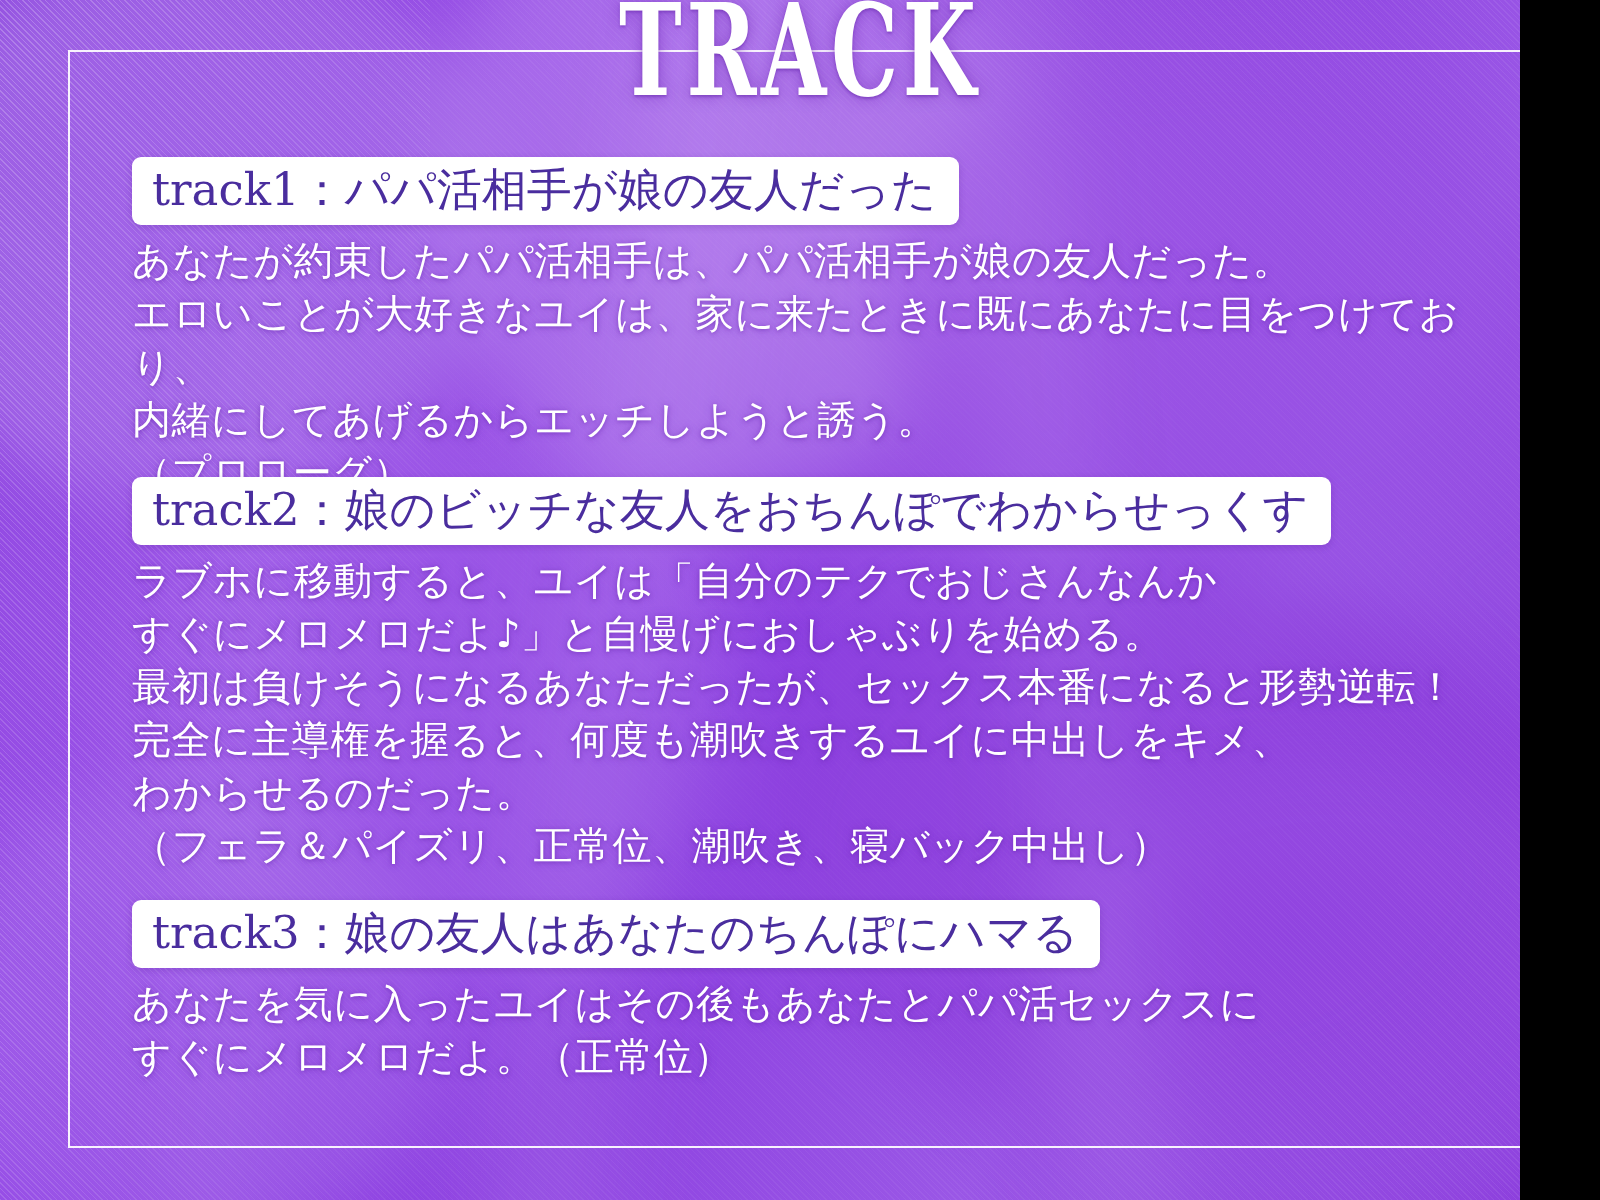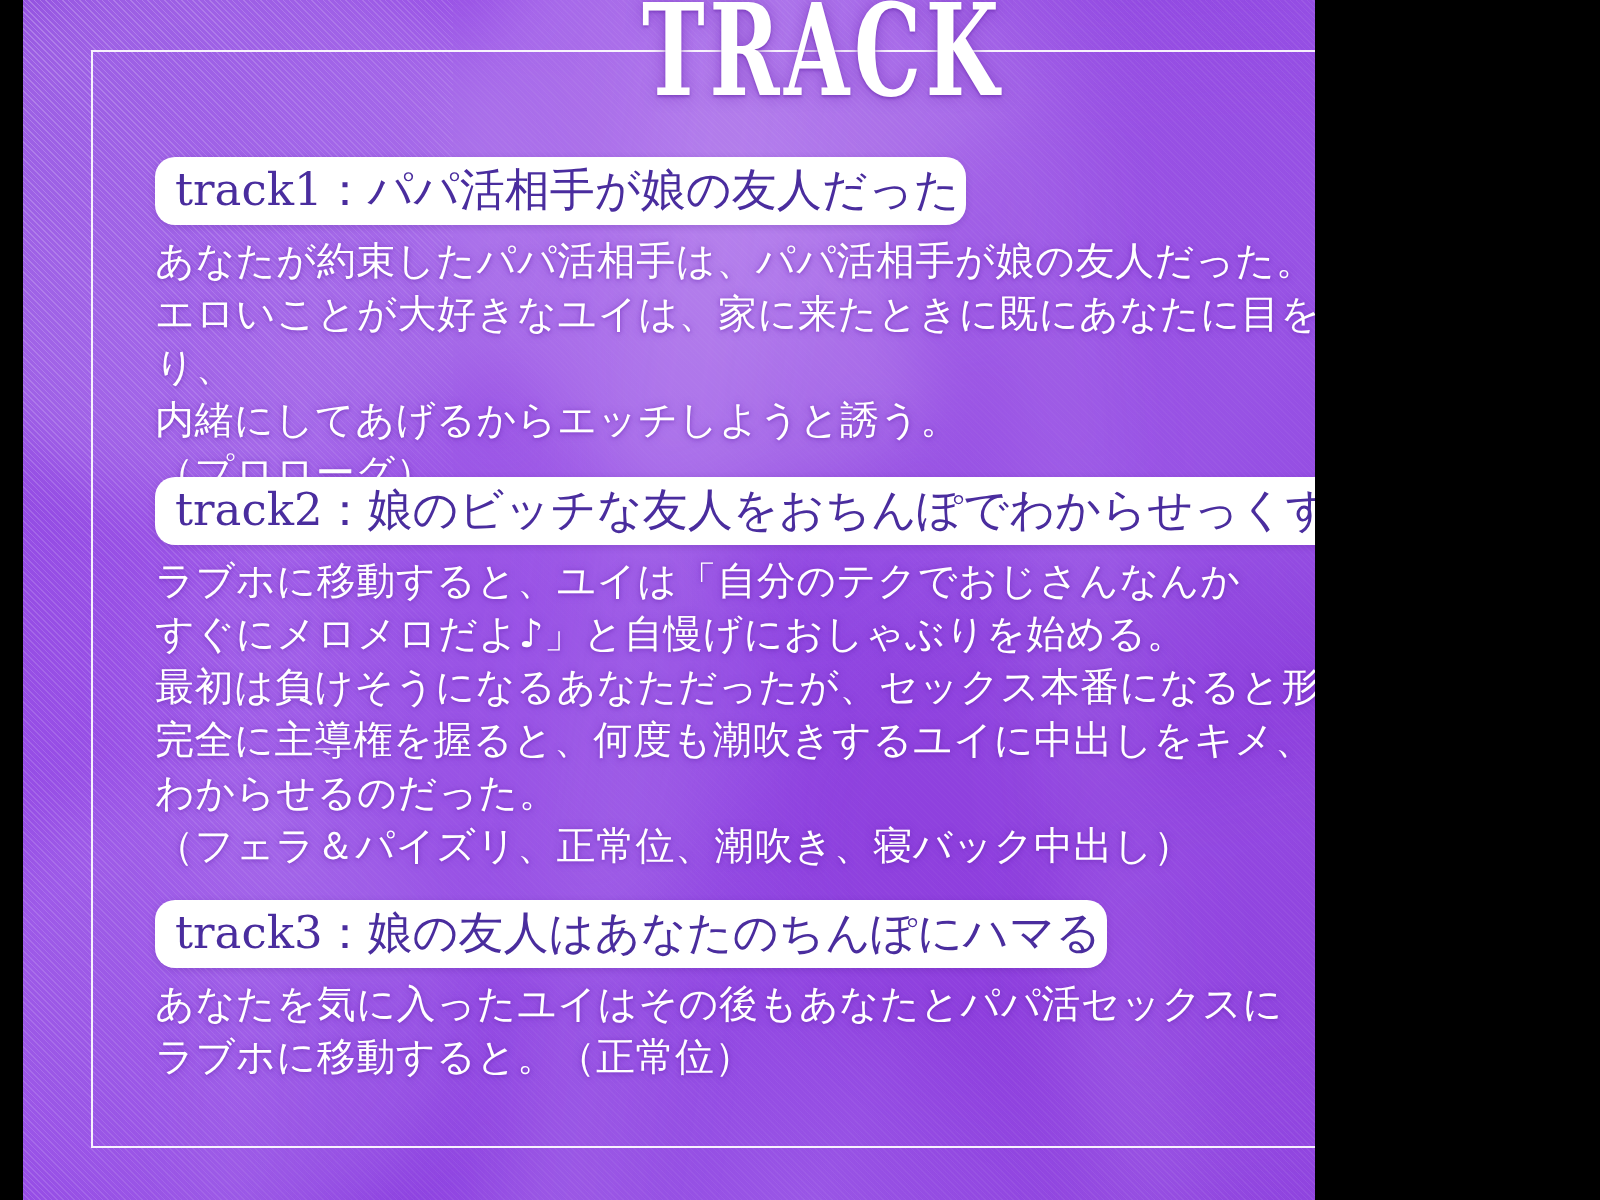--- a/index.html
+++ b/index.html
@@ -4,26 +4,25 @@
 <title>TRACK</title>
 <style>
   html, body {
     margin: 0;
     padding: 0;
     background: #000;
   }
 
   #stage {
     position: relative;
-    width: 1292px;
+    width: 1520px;
     height: 1200px;
     overflow: hidden;
     font-family: "DejaVu Serif", "Liberation Serif", serif;
     background: #8a3ee0;
-    margin-left: 23px;
   }
 
   
   .bg-base {
     position: absolute;
     inset: 0;
     background:
       radial-gradient(ellipse 900px 700px at 58% 18%, #a96ae8 0%, rgba(169,106,232,0) 62%),
       radial-gradient(ellipse 700px 900px at 18% 55%, #9b55e6 0%, rgba(155,85,230,0) 65%),
       radial-gradient(ellipse 800px 600px at 85% 78%, #8d3ade 0%, rgba(141,58,222,0) 60%),
@@ -120,22 +119,22 @@
     left: 132px; top: 0;
     width: 1400px;
     z-index: 4;
   }
 
   .track-block { position: absolute; left: 0; width: 1400px; }
 
   .track-header {
     display: inline-block;
     background: #ffffff;
-    border-radius: 20px;
-    padding: 9px 6px 11px 20px;
+    border-radius: 9px;
+    padding: 9px 22px 11px 20px;
     box-shadow: 0 2px 7px rgba(70,20,130,.22);
     white-space: nowrap;
   }
   .track-header-text {
     font-family: "DejaVu Serif", "Liberation Serif", serif;
     font-size: 45px;
     line-height: 1.06;
     color: #4a2d9e;
     letter-spacing: 0px;
     white-space: nowrap;
@@ -209,17 +208,17 @@
 完全に主導権を握ると、何度も潮吹きするユイに中出しをキメ、
 わからせるのだった。
 （フェラ＆パイズリ、正常位、潮吹き、寝バック中出し）</div>
     </div>
 
     <div class="track-block" id="track-3">
       <div class="track-header">
         <div class="track-header-text">track3：娘の友人はあなたのちんぽにハマる</div>
       </div>
       <div class="track-body">あなたを気に入ったユイはその後もあなたとパパ活セックスに
-ラブホに移動すると。（正常位）</div>
+すぐにメロメロだよ。（正常位）</div>
     </div>
 
   </div>
 </div>
 
 </body></html>

